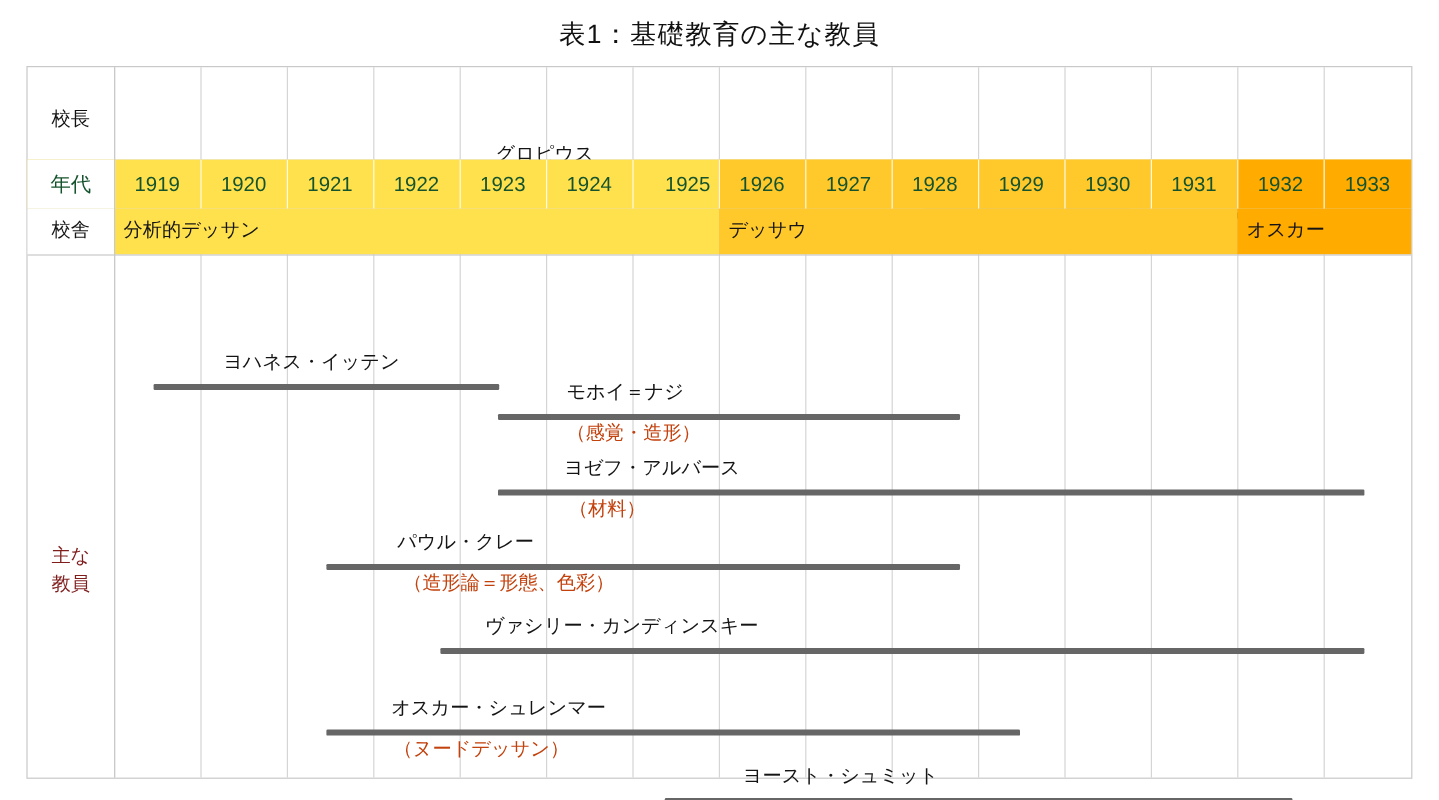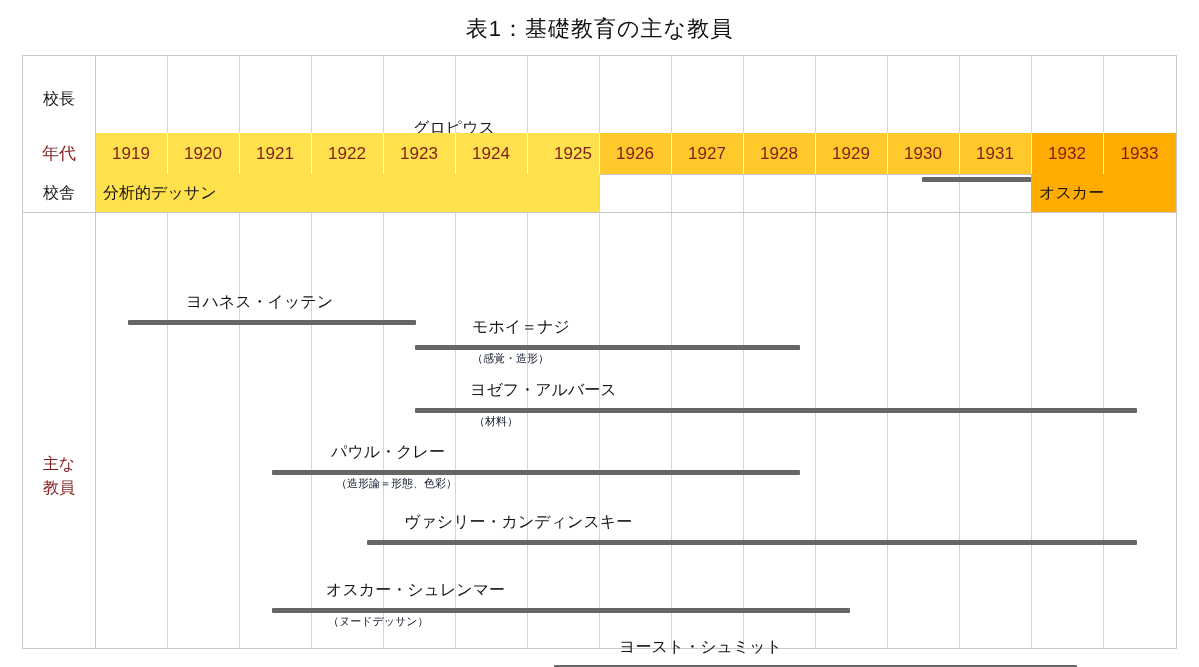--- a/index.html
+++ b/index.html
@@ -98,21 +98,21 @@
     height: 41px;
     background: #ffe14d;
   }
   #row-years .yearcell {
     position: absolute;
     top: 0;
     height: 41px;
     line-height: 41px;
     text-align: center;
     font-size: 17px;
-    color: #7f1d1d;
+    color: #14532d;
   }
   #row-years .yearcell.dessau { background: #ffc82b; }
   #row-years .yearcell.berlin { background: #ffab00; }
   .yearsep {
     position: absolute;
     top: 0;
     height: 41px;
     width: 1px;
     background: rgba(255,255,255,0.85);
   }
@@ -156,22 +156,22 @@
     border-radius: 1px;
   }
   .barlabel {
     position: absolute;
     font-size: 16px;
     color: #141414;
     white-space: nowrap;
   }
   .barsub {
     position: absolute;
-    font-size: 11px;
-    color: #0f172a;
+    font-size: 16px;
+    color: #c2410c;
     white-space: nowrap;
   }
   .faculty-label {
     position: absolute;
     left: 0;
     width: 72px;
     text-align: center;
     font-size: 16px;
     line-height: 1.5;
     color: #7f1d1d;
@@ -252,20 +252,21 @@
       <div class="yearsep" style="left:1008px;"></div>
       <div class="yearsep" style="left:1080px;"></div>
     </div>
 
     <div class="hline" style="top:118px;"></div>
 
     <div id="row-building">
       <div class="bldg" style="left:0; width:72px; text-align:center; padding-left:0; background:#ffffff;">校舎</div>
 
       <div class="bldg weimar" style="left:72px; width:504px;">分析的デッサン</div>
+      <div class="bldg dessau" style="left:576px; width:432px;">デッサウ</div>
       <div class="bldg berlin" style="left:1008px; width:145px;">オスカー</div>
     </div>
 
     <div class="hline" style="top:156px;"></div>
 
     <div id="row-faculty">
       <div class="faculty-label" style="top:240px;">
         <span>主な</span><br>
         <span>教員</span>
       </div>

